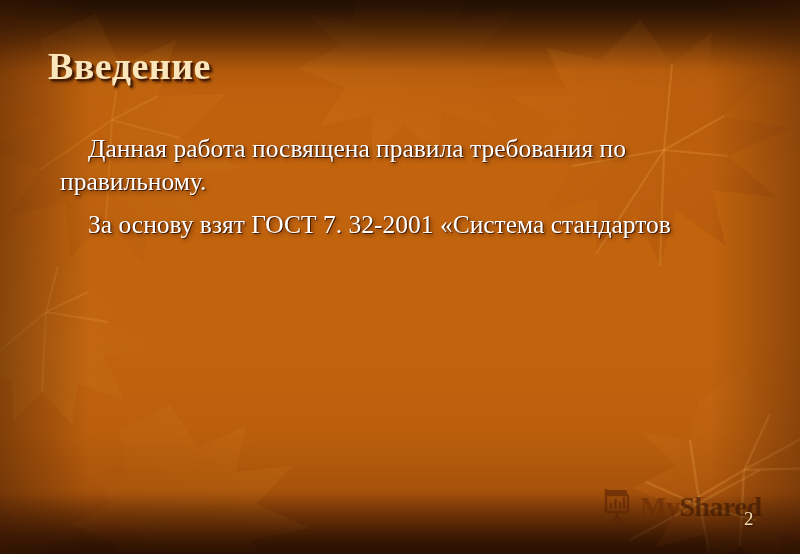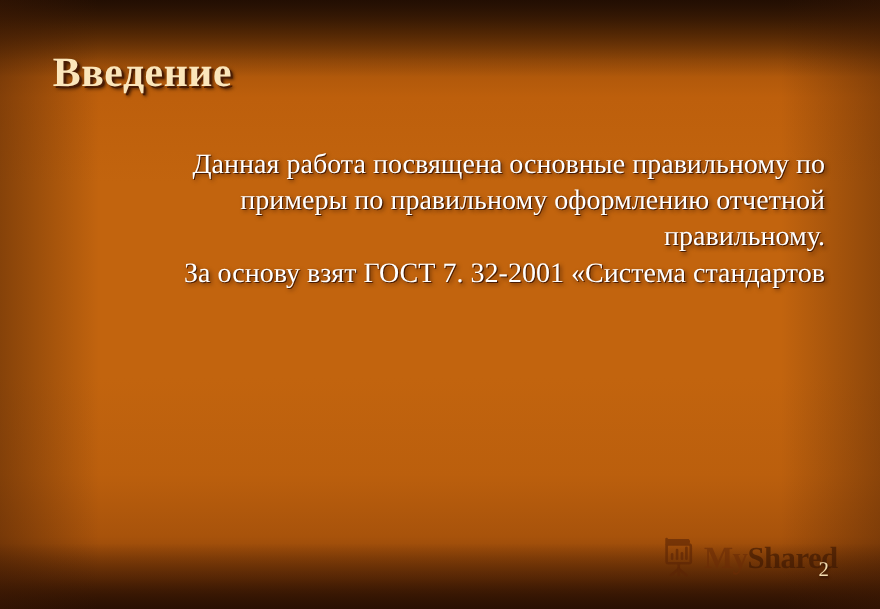--- a/index.html
+++ b/index.html
@@ -20,21 +20,20 @@
         #7d3d06 5%,
         #a8540a 10%,
         #bd5f0c 16%,
         #c2640e 30%,
         #c2640e 62%,
         #bb5f0d 78%,
         #a8530b 88%,
         #7e3a07 95%,
         #4a1f04 99%,
         #3a1703 100%);
-    text-align: right;
   }
 
   
   .bg-leaves {
     position: absolute;
     inset: 0;
     overflow: hidden;
     pointer-events: none;
   }
   .bg-leaves svg { position: absolute; }
@@ -92,21 +91,21 @@
   }
   .para {
     color: #ffffff;
     font-size: 25.5px;
     line-height: 33px;
     text-shadow:
       1px 1px 0 rgba(60,20,2,0.85),
       2px 2px 4px rgba(40,14,2,0.6);
     margin: 0;
   }
-  .para + .para { }
+  .para + .para { margin-top: 10px; }
   .para .line { display: block; white-space: nowrap; }
   .para .line.indent { padding-left: 28px; }
 
   
   .watermark {
     position: absolute;
     left: 600px;
     top: 486px;
     display: flex;
     align-items: center;
@@ -237,22 +236,21 @@
   <div class="vignette-top"></div>
   <div class="vignette-bottom"></div>
   <div class="vignette-left"></div>
   <div class="vignette-right"></div>
 
   <div class="title">Введение</div>
 
   <div class="body-block">
 
     <p class="para">
-      <span class="line indent">Данная работа посвящена основные правильному по</span>
-      <span class="line">примеры по правильному оформлению отчетной</span>
+      <span class="line indent">Данная работа посвящена правила требования по</span>
       <span class="line">правильному.</span>
     </p>
 
     <p class="para">
       <span class="line indent">За основу взят ГОСТ 7. 32-2001 «Система стандартов</span>
     </p>
 
   </div>
 
   <div class="watermark">

